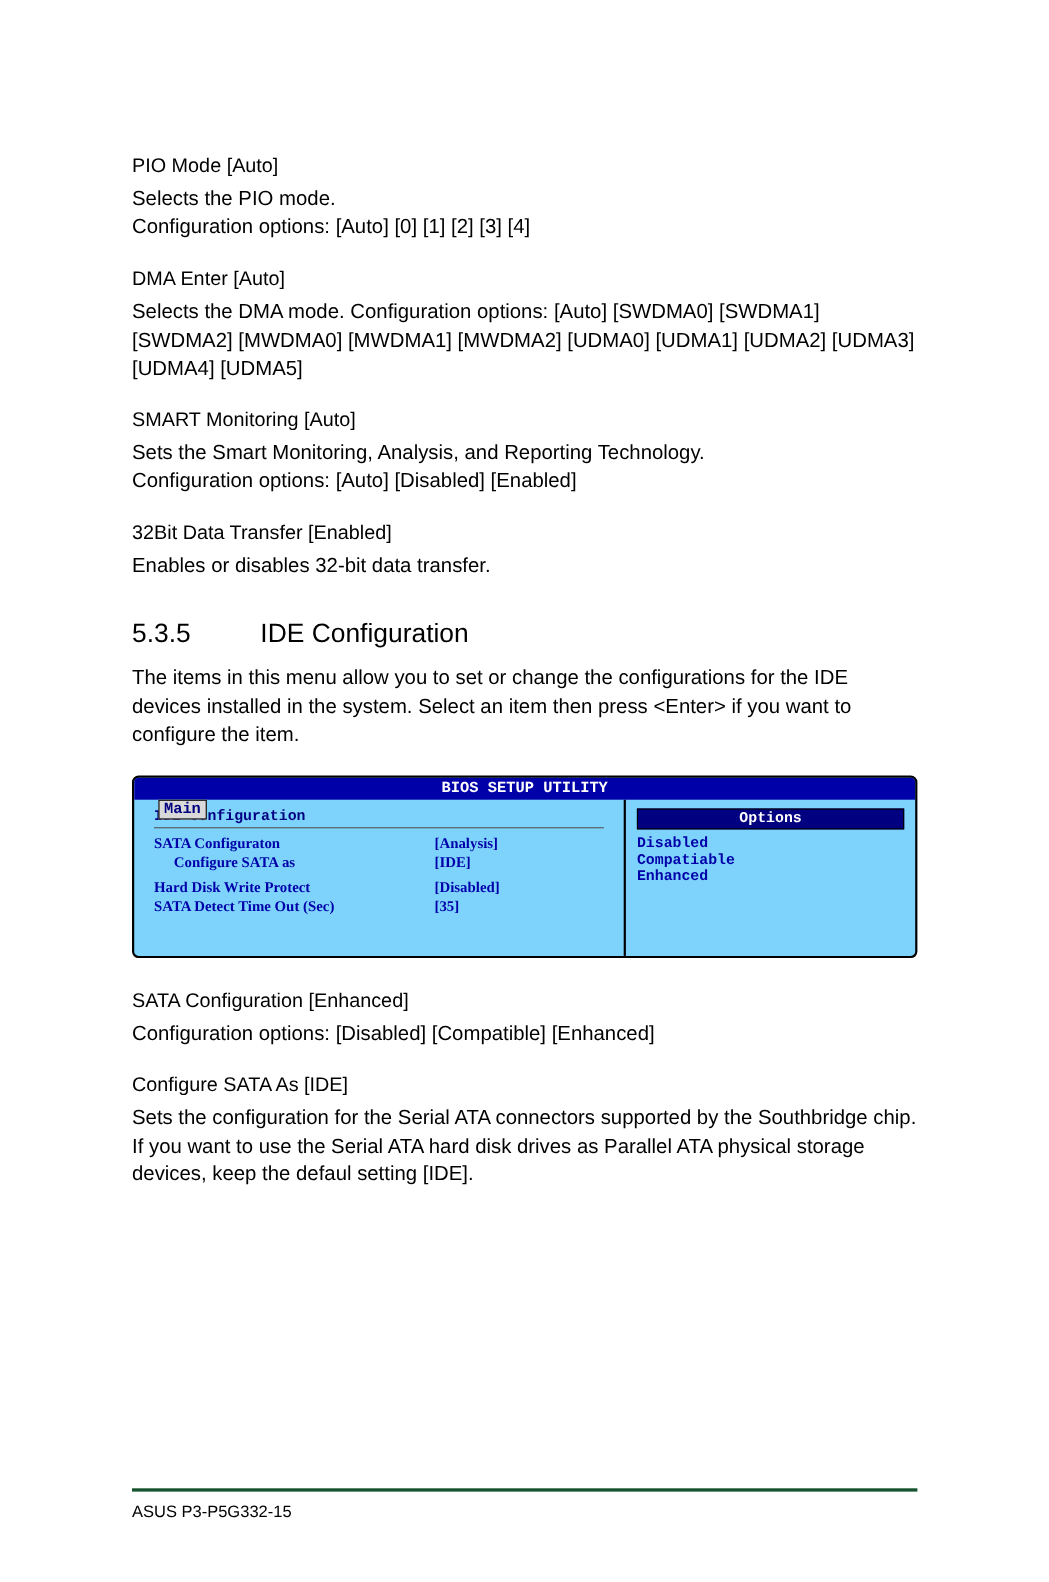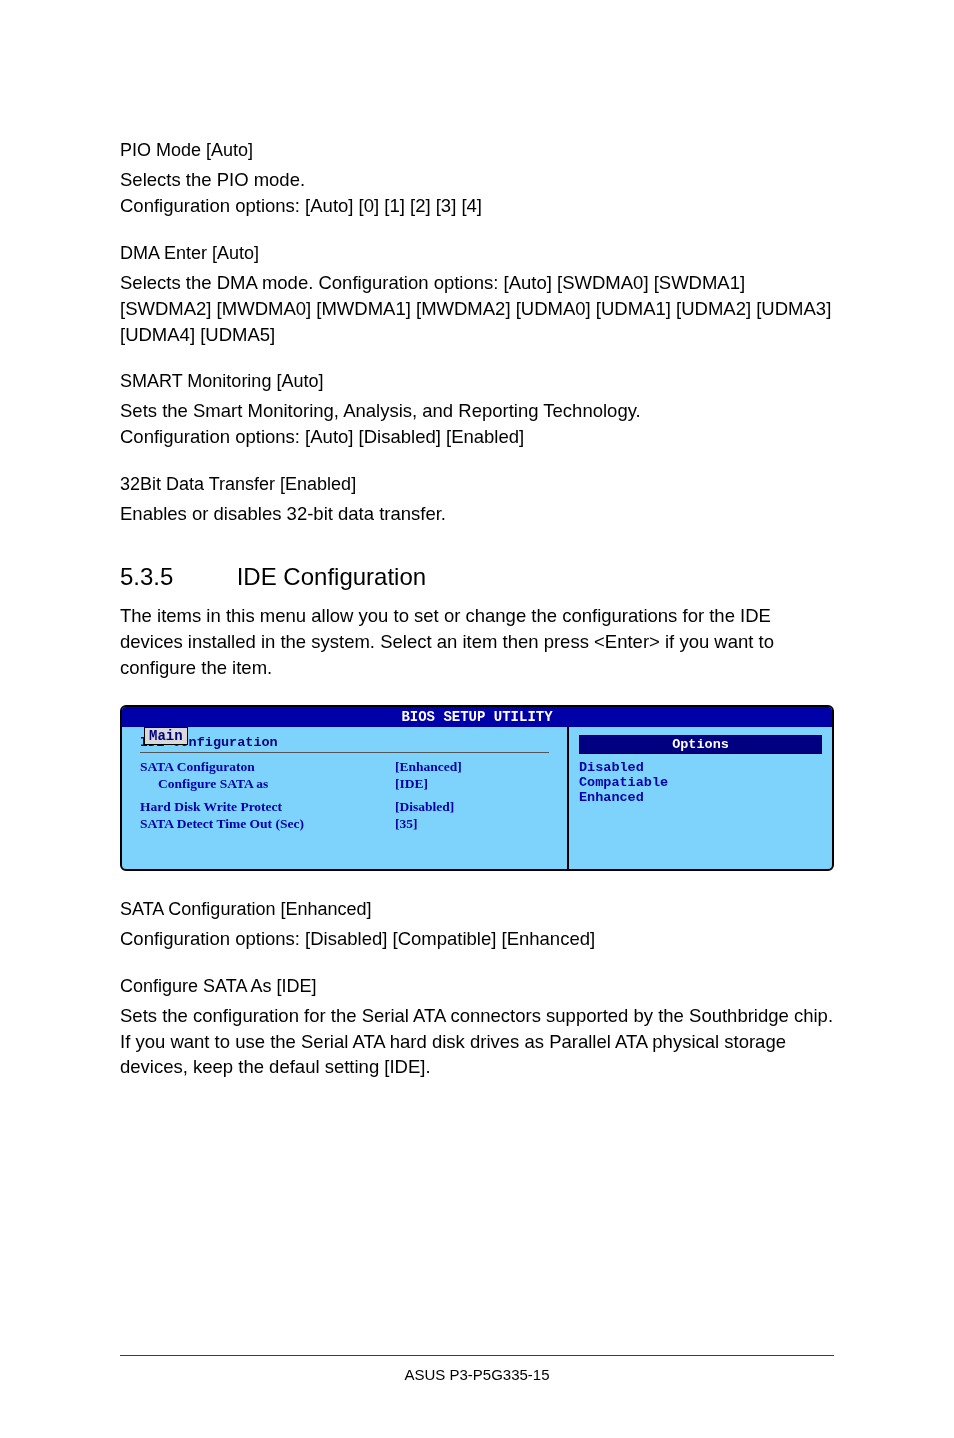--- a/index.html
+++ b/index.html
@@ -112,25 +112,25 @@
     text-align: center;
     padding: 1px 0;
     margin-bottom: 6px;
     border: 1px solid #000;
   }
   .footer {
     position: absolute;
     bottom: 55px;
     left: 120px;
     right: 120px;
-    border-top: 1px solid #14532d;
+    border-top: 3px solid #14532d;
     padding-top: 10px;
     font-size: 15px;
     display: flex;
-    justify-content: center;
+    justify-content: flex-start;
   }
   .spacer-sm { height: 6px; }
 </style>
 </head>
 <body>
 
 <h2>PIO Mode [Auto]</h2>
 <p>
   <span>Selects the PIO mode.</span><br>
   <span>Configuration options: [Auto] [0] [1] [2] [3] [4]</span>
@@ -157,21 +157,21 @@
 <p>The items in this menu allow you to set or change the configurations for the IDE devices installed in the system. Select an item then press &lt;Enter&gt; if you want to configure the item.</p>
 
 <div class="bios-window">
   <div class="bios-title-bar">BIOS SETUP UTILITY</div>
   <div class="bios-main-tab">Main</div>
   <div class="bios-body">
     <div class="bios-left">
       <div class="ide-header">IDE Configuration</div>
       <div class="bios-row">
         <span class="bios-label">SATA Configuraton</span>
-        <span>[Enhanced]</span>
+        <span>[Analysis]</span>
       </div>
       <div class="bios-row">
         <span class="bios-label bios-label-indent">Configure SATA as</span>
         <span>[IDE]</span>
       </div>
       <div class="spacer-sm"></div>
       <div class="bios-row">
         <span class="bios-label">Hard Disk Write Protect</span>
         <span>[Disabled]</span>
       </div>
@@ -190,14 +190,14 @@
 </div>
 
 <h2>SATA Configuration [Enhanced]</h2>
 <p>Configuration options: [Disabled] [Compatible] [Enhanced]</p>
 
 <h2>Configure SATA As [IDE]</h2>
 <p>Sets the configuration for the Serial ATA connectors supported by the Southbridge chip. If you want to use the Serial ATA hard disk drives as Parallel ATA physical storage devices, keep the defaul setting [IDE].</p>
 
 <div class="footer">
   <span>ASUS P3-P5G33</span>
-  <span>5-15</span>
+  <span>2-15</span>
 </div>
 
 </body></html>

